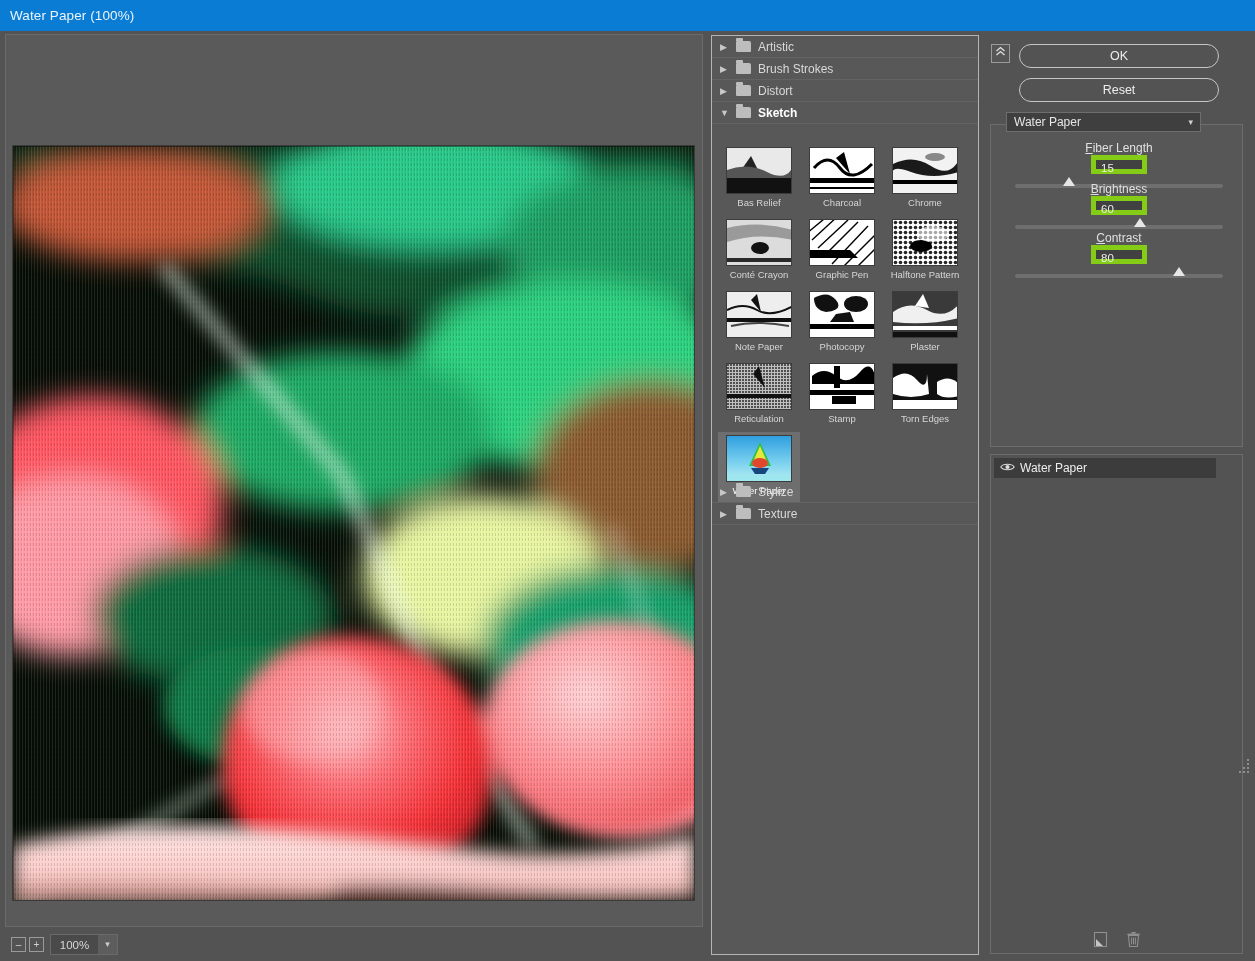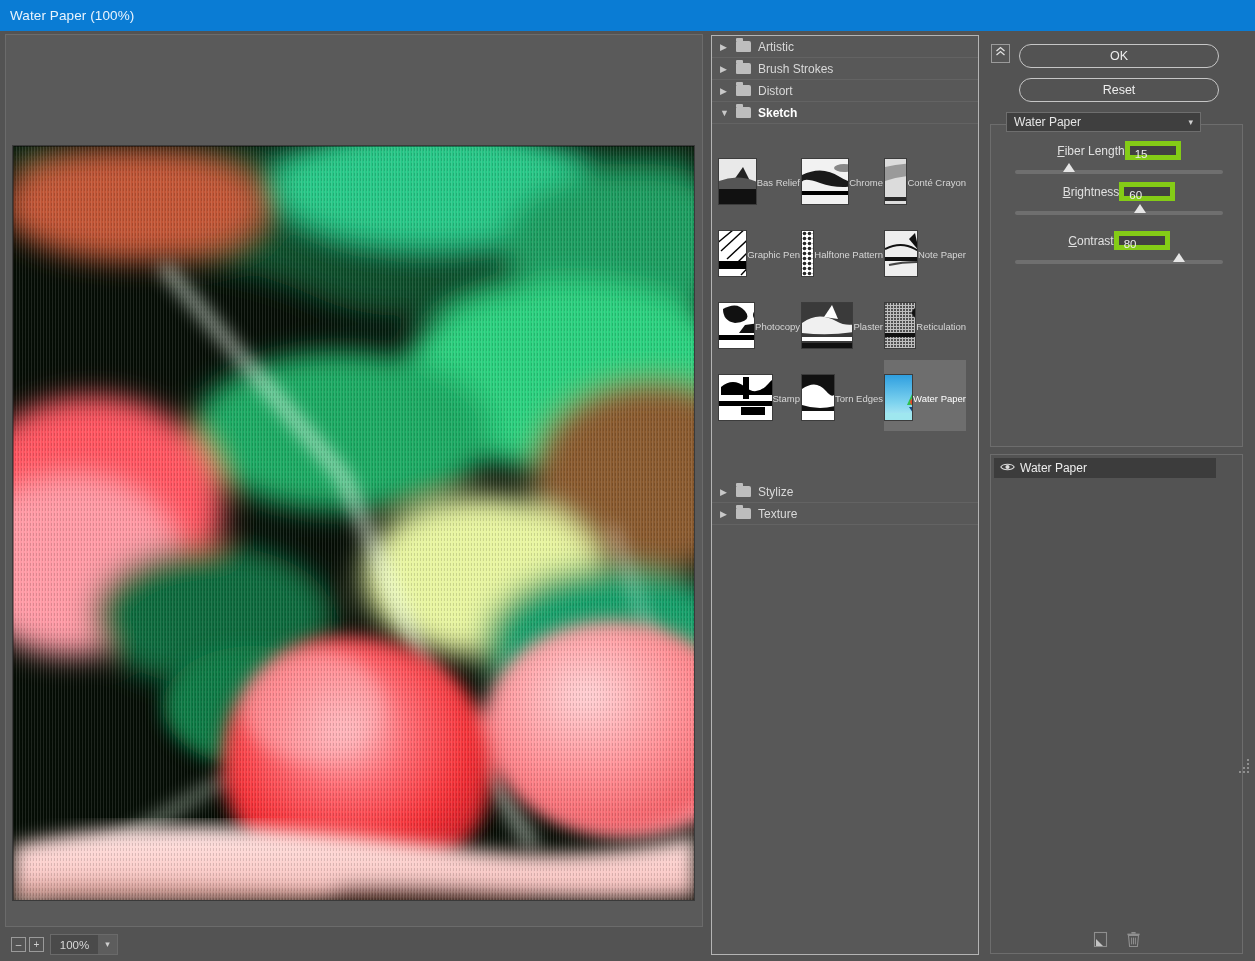--- a/index.html
+++ b/index.html
@@ -77,21 +77,21 @@
   }
   .cat-label { color: #d9d9d9; font-size: 12px; }
   .cat-row.expanded .cat-label { color: #fff; font-weight: bold; }
 
   #thumb-grid {
     position: absolute; left: 0; top: 104px; width: 266px;
     padding: 4px 0 4px 6px; display: flex; flex-wrap: wrap;
   }
   .thumb-cell {
     width: 82px; height: 71px; margin: 0 1px 1px 0;
-    display: flex; align-items: center;
+    display: flex; flex-direction: column; align-items: center;
     padding-top: 3px; cursor: default;
   }
   .thumb-cell.selected { background: #6e6e6e; }
   .thumb-img {
     width: 66px; height: 47px; border: 1px solid #3c3c3c; overflow: hidden;
     position: relative; background: #fff;
   }
   .thumb-label { color: #d6d6d6; font-size: 9.5px; margin-top: 3px; white-space: nowrap; }
   .thumb-cell.selected .thumb-label { color: #fff; }
 
@@ -118,21 +118,21 @@
   }
   #filter-select {
     position: absolute; left: 15px; top: -13px; width: 195px; height: 20px;
     background: #3f3f3f; border: 1px solid #6e6e6e;
     display: flex; align-items: center;
   }
   #filter-select-label { flex: 1; color: #e6e6e6; font-size: 12px; padding-left: 7px; }
   #filter-select-chevron { color: #d0d0d0; font-size: 9px; padding-right: 7px; }
 
   .slider-group { position: absolute; left: 24px; width: 208px; }
-  .slider-head { display: flex; align-items: center; justify-content: center; }
+  .slider-head { display: flex; align-items: center; justify-content: space-between; flex-direction: column; }
   .slider-label { color: #e0e0e0; font-size: 12px; }
   .slider-label u { text-decoration: underline; }
   .slider-value {
     width: 56px; height: 19px; background: #414141; border: 5px solid #84cc16;
     color: #ececec; font-size: 11.5px; padding-left: 5px; line-height: 17px;
   }
   .slider-track {
     position: relative; margin-top: 10px; height: 4px;
     background: #6f6f6f; border-radius: 2px;
   }
@@ -298,20 +298,30 @@
           <div class="thumb-img"><svg width="66" height="47" viewBox="0 0 66 47">
               <rect width="66" height="47" fill="#e9e9e9"></rect>
               <path d="M0 30 H66 V47 H0Z" fill="#111"></path>
               <path d="M10 28 L24 8 L34 28Z" fill="#222"></path>
               <path d="M0 22 Q20 14 40 24 T66 18 V30 H0Z" fill="#555"></path>
             </svg></div>
           <div class="thumb-label">Bas Relief</div>
         </div>
         <div class="thumb-cell">
           <div class="thumb-img"><svg width="66" height="47" viewBox="0 0 66 47">
+              <rect width="66" height="47" fill="#fff"></rect>
+              <path d="M4 20 Q18 4 30 20 T62 16" stroke="#000" stroke-width="3" fill="none"></path>
+              <path d="M26 10 L34 4 L40 26Z" fill="#000"></path>
+              <rect y="30" width="66" height="5" fill="#000"></rect>
+              <path d="M0 40 H66" stroke="#000" stroke-width="2"></path>
+            </svg></div>
+          <div class="thumb-label">Charcoal</div>
+        </div>
+        <div class="thumb-cell">
+          <div class="thumb-img"><svg width="66" height="47" viewBox="0 0 66 47">
               <rect width="66" height="47" fill="#f2f2f2"></rect>
               <path d="M0 16 Q20 6 38 18 T66 12 V24 Q40 32 18 24 T0 28Z" fill="#1a1a1a"></path>
               <rect y="32" width="66" height="4" fill="#000"></rect>
               <ellipse cx="42" cy="9" rx="10" ry="4" fill="#888"></ellipse>
             </svg></div>
           <div class="thumb-label">Chrome</div>
         </div>
         <div class="thumb-cell">
           <div class="thumb-img"><svg width="66" height="47" viewBox="0 0 66 47">
               <rect width="66" height="47" fill="#dcdcdc"></rect>

